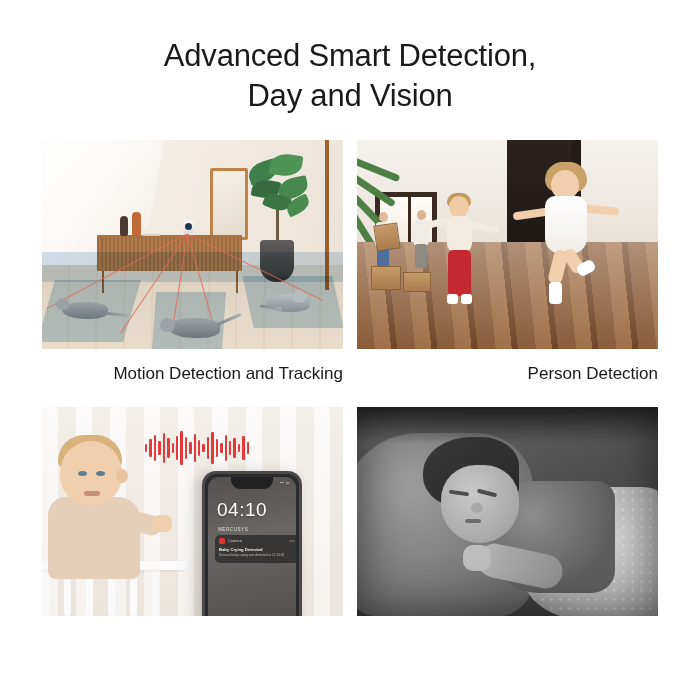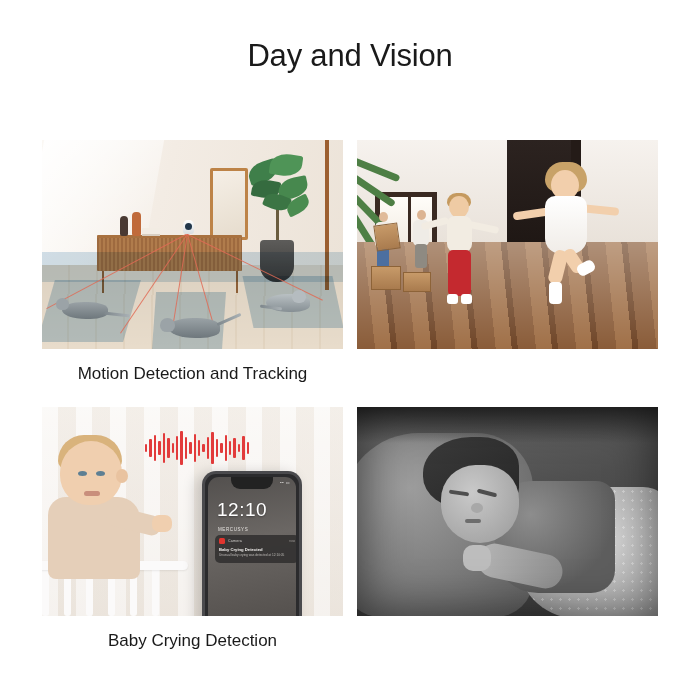--- a/index.html
+++ b/index.html
@@ -37,21 +37,21 @@
   }
   .cell { width: 301px; }
   .panel {
     width: 301px; height: 209px;
     overflow: hidden;
     position: relative;
     background: #efeae4;
   }
   .caption {
     width: 301px;
-    text-align: center;
+    text-align: right;
     color: #1a1a1a;
     font-size: 17px;
     line-height: 22px;
     padding-top: 14px;
     padding-bottom: 8px;
     white-space: nowrap;
   }
 
   
   .p1 { background: linear-gradient(180deg,#f4efe9 0%,#efe8e0 55%,#eadfd2 100%); }
@@ -270,20 +270,21 @@
   .p4 .armx{ position:absolute; left:58px; top:116px; width:86px; height:34px; border-radius:18px; background: linear-gradient(90deg,#b4b4b4,#8f8f8f); transform:rotate(12deg);}
   .p4 .handx{ position:absolute; left:44px; top:112px; width:28px; height:26px; border-radius:10px; background:#bdbdbd;}
   .p4 .vig{ position:absolute; inset:0; box-shadow: inset 0 0 48px rgba(0,0,0,.55);}
 </style>
 </head>
 <body>
 
 <div id="page">
 
   <h1 class="heading">
+    <span>Advanced Smart Detection,</span>
     <span class="l2">Day and Vision</span>
   </h1>
 
   <div class="grid">
 
     <div class="cell">
       <div class="panel p1">
         <div class="wall-left"></div>
         <div class="sun"></div>
         <div class="floor"></div>
@@ -386,20 +387,21 @@
           <div class="head"></div>
           <div class="armL"></div>
           <div class="armR"></div>
           <div class="dress"></div>
           <div class="legU"></div>
           <div class="legB"></div>
           <div class="sockA"></div>
           <div class="sockB"></div>
         </div>
       </div>
+      <div class="caption">Person Detection</div>
     </div>
 
     <div class="cell">
       <div class="panel p3">
         <div class="curtain"></div>
 
         <div class="crib">
           <div class="bar" style="left:4px;"></div>
           <div class="bar" style="left:26px;"></div>
           <div class="bar" style="left:48px;"></div>
@@ -445,35 +447,34 @@
             <i style="height: 20px;"></i>
             <i style="height: 8px;"></i>
             <i style="height: 24px;"></i>
             <i style="height: 12px;"></i>
           </div>
 
         <div class="phone">
           <div class="screen">
             <div class="notch"></div>
             <div class="statusbar">▪▪ ▭</div>
-            <div class="clock">12:10</div>
+            <div class="clock">04:10</div>
             <div class="applabel">MERCUSYS</div>
             <div class="notif">
               <div class="row1">
                 <span class="appicon"></span>
                 <span class="appname">Camera</span>
                 <span class="time">now</span>
               </div>
               <div class="title">Baby Crying Detected</div>
               <div class="bodytext">Unusual baby crying was detected at 12:10:05</div>
             </div>
           </div>
         </div>
       </div>
-      <div class="caption">Baby Crying Detection</div>
     </div>
 
     <div class="cell">
       <div class="panel p4">
         <div class="bg"></div>
         <div class="pillow"></div>
         <div class="blanket"></div>
         <div class="dots"></div>
         <div class="darktop"></div>
         <div class="child">

